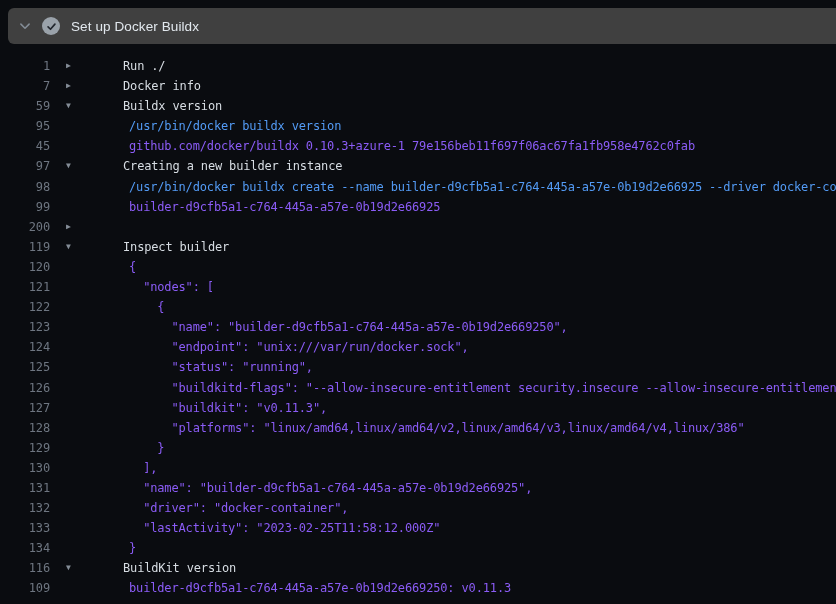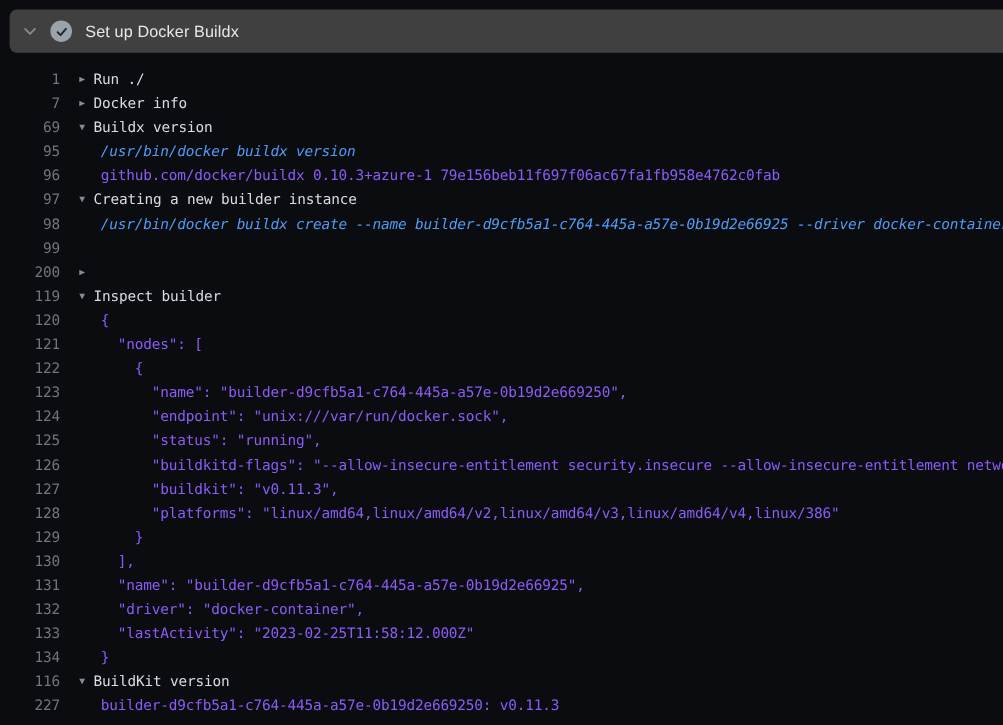--- a/index.html
+++ b/index.html
@@ -69,23 +69,23 @@
   }
   .arrow {
     width: 28px;
     flex: none;
     padding-left: 16px;
     font-size: 8px;
     color: #848d97;
     cursor: pointer;
   }
   .spacer { width: 34px; flex: none; }
-  .txt { flex: none; white-space: pre; }
+  .txt { flex: none; white-space: pre; margin-left: 45px; }
   .txt.group   { color: #d7dde3; cursor: pointer; }
-  .txt.command { color: #539bf5; font-style: italic; }
+  .txt.command { color: #539bf5; }
   .txt.output  { color: #8b5cf6; }
 </style>
 </head>
 <body>
 
 <div class="step-header">
   <span class="chevron-wrap">
     <svg width="12" height="12" viewBox="0 0 16 16">
       <path d="M2.5 5.5 L8 11 L13.5 5.5" fill="none" stroke="#848d97" stroke-width="2" stroke-linecap="round" stroke-linejoin="round"></path>
     </svg>
@@ -94,38 +94,38 @@
     <svg width="11" height="11" viewBox="0 0 16 16">
       <path d="M3 8.5 L6.5 12 L13 4.5" fill="none" stroke="#22272e" stroke-width="2.4" stroke-linecap="round" stroke-linejoin="round"></path>
     </svg>
   </span>
   <span class="step-title">Set up Docker Buildx</span>
 </div>
 
 <div class="log">
     <div class="row"><span class="ln">1</span><span class="arrow">▶</span><span class="txt group">Run ./</span></div>
     <div class="row"><span class="ln">7</span><span class="arrow">▶</span><span class="txt group">Docker info</span></div>
-    <div class="row"><span class="ln">69</span><span class="arrow">▼</span><span class="txt group">Buildx version</span></div>
+    <div class="row"><span class="ln">59</span><span class="arrow">▼</span><span class="txt group">Buildx version</span></div>
     <div class="row"><span class="ln">95</span><span class="spacer"></span><span class="txt command">/usr/bin/docker buildx version</span></div>
-    <div class="row"><span class="ln">96</span><span class="spacer"></span><span class="txt output">github.com/docker/buildx 0.10.3+azure-1 79e156beb11f697f06ac67fa1fb958e4762c0fab</span></div>
+    <div class="row"><span class="ln">45</span><span class="spacer"></span><span class="txt output">github.com/docker/buildx 0.10.3+azure-1 79e156beb11f697f06ac67fa1fb958e4762c0fab</span></div>
     <div class="row"><span class="ln">97</span><span class="arrow">▼</span><span class="txt group">Creating a new builder instance</span></div>
     <div class="row"><span class="ln">98</span><span class="spacer"></span><span class="txt command">/usr/bin/docker buildx create --name builder-d9cfb5a1-c764-445a-a57e-0b19d2e66925 --driver docker-container</span></div>
-    <div class="row"><span class="ln">99</span><span class="spacer"></span></div>
+    <div class="row"><span class="ln">99</span><span class="spacer"></span><span class="txt output">builder-d9cfb5a1-c764-445a-a57e-0b19d2e66925</span></div>
     <div class="row"><span class="ln">200</span><span class="arrow">▶</span></div>
     <div class="row"><span class="ln">119</span><span class="arrow">▼</span><span class="txt group">Inspect builder</span></div>
     <div class="row"><span class="ln">120</span><span class="spacer"></span><span class="txt output">{</span></div>
     <div class="row"><span class="ln">121</span><span class="spacer"></span><span class="txt output">  "nodes": [</span></div>
     <div class="row"><span class="ln">122</span><span class="spacer"></span><span class="txt output">    {</span></div>
     <div class="row"><span class="ln">123</span><span class="spacer"></span><span class="txt output">      "name": "builder-d9cfb5a1-c764-445a-a57e-0b19d2e669250",</span></div>
     <div class="row"><span class="ln">124</span><span class="spacer"></span><span class="txt output">      "endpoint": "unix:///var/run/docker.sock",</span></div>
     <div class="row"><span class="ln">125</span><span class="spacer"></span><span class="txt output">      "status": "running",</span></div>
     <div class="row"><span class="ln">126</span><span class="spacer"></span><span class="txt output">      "buildkitd-flags": "--allow-insecure-entitlement security.insecure --allow-insecure-entitlement network.host",</span></div>
     <div class="row"><span class="ln">127</span><span class="spacer"></span><span class="txt output">      "buildkit": "v0.11.3",</span></div>
     <div class="row"><span class="ln">128</span><span class="spacer"></span><span class="txt output">      "platforms": "linux/amd64,linux/amd64/v2,linux/amd64/v3,linux/amd64/v4,linux/386"</span></div>
     <div class="row"><span class="ln">129</span><span class="spacer"></span><span class="txt output">    }</span></div>
     <div class="row"><span class="ln">130</span><span class="spacer"></span><span class="txt output">  ],</span></div>
     <div class="row"><span class="ln">131</span><span class="spacer"></span><span class="txt output">  "name": "builder-d9cfb5a1-c764-445a-a57e-0b19d2e66925",</span></div>
     <div class="row"><span class="ln">132</span><span class="spacer"></span><span class="txt output">  "driver": "docker-container",</span></div>
     <div class="row"><span class="ln">133</span><span class="spacer"></span><span class="txt output">  "lastActivity": "2023-02-25T11:58:12.000Z"</span></div>
     <div class="row"><span class="ln">134</span><span class="spacer"></span><span class="txt output">}</span></div>
     <div class="row"><span class="ln">116</span><span class="arrow">▼</span><span class="txt group">BuildKit version</span></div>
-    <div class="row"><span class="ln">227</span><span class="spacer"></span><span class="txt output">builder-d9cfb5a1-c764-445a-a57e-0b19d2e669250: v0.11.3</span></div>
+    <div class="row"><span class="ln">109</span><span class="spacer"></span><span class="txt output">builder-d9cfb5a1-c764-445a-a57e-0b19d2e669250: v0.11.3</span></div>
   </div>
 
 </body></html>

